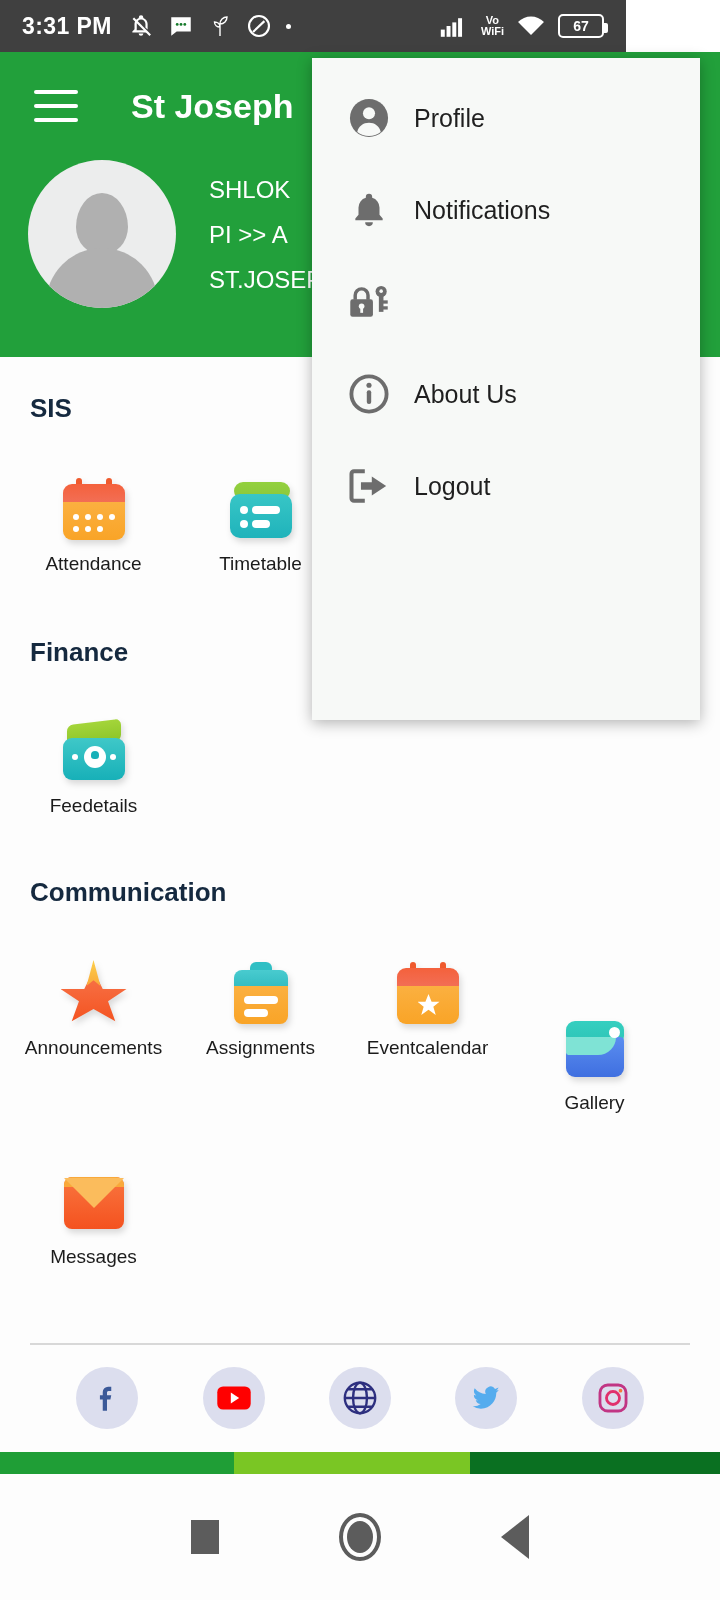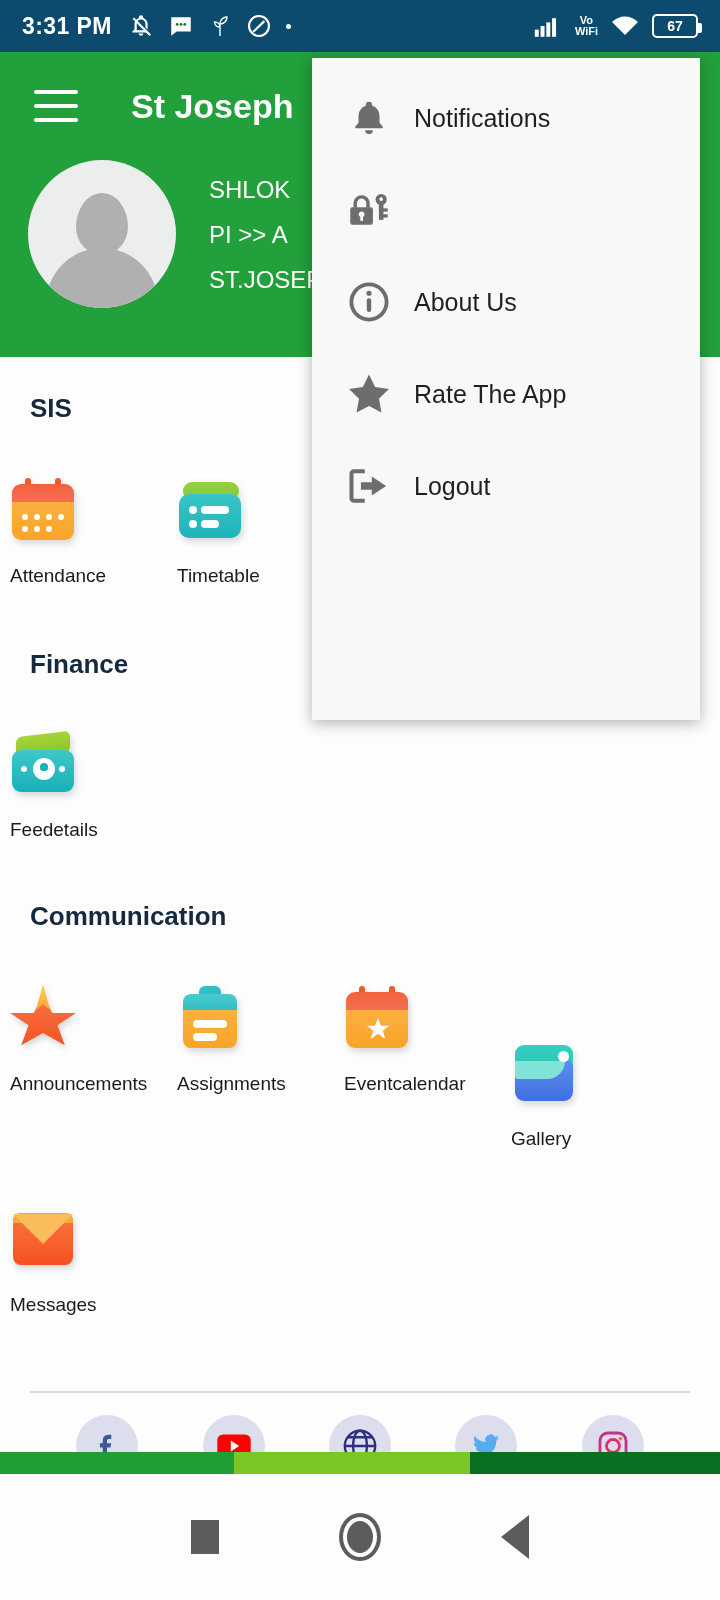--- a/index.html
+++ b/index.html
@@ -6,22 +6,22 @@
   html,body { width:720px; height:1600px; }
   body {
     font-family:"Liberation Sans", sans-serif;
     background:#ffffff;
     overflow:hidden;
     position:relative;
   }
 
   
   .statusbar{
-    position:absolute; top:0; left:0; width:720px; height:52px;
-    background:#0c4a6e; display:flex; align-items:center;
+    position:absolute; top:0; left:0; width:626px; height:52px;
+    background:#404040; display:flex; align-items:center;
     padding:0 22px; color:#ffffff;
   }
   .sb-time{ font-size:23px; font-weight:bold; letter-spacing:.4px; margin-right:16px; }
   .sb-left-icons{ display:flex; align-items:center; gap:14px; flex:1; }
   .sb-right-icons{ display:flex; align-items:center; gap:12px; }
   .sb-ico{ display:block; }
   .vowifi{ font-size:11px; line-height:11px; font-weight:bold; text-align:center; }
   .battery{
     border:2px solid #ffffff; border-radius:5px; width:46px; height:24px;
     display:flex; align-items:center; justify-content:center;
@@ -66,23 +66,22 @@
   .content{
     position:absolute; top:357px; left:0; width:720px; height:1095px;
     background:#fdfdfd;
   }
   .section-title{
     font-size:26px; font-weight:bold; color:#15293f;
     padding-left:30px;
   }
   .grid{ display:flex; flex-wrap:wrap; padding:0 0 0 10px; }
   .tile{
-    width:167px; display:flex; flex-direction:column; 
+    width:167px; display:flex; flex-direction:column; align-items:center;
     cursor:pointer;
-    gap:12px;
   }
   .tile-icon{ width:66px; height:64px; position:relative; filter:drop-shadow(2px 4px 3px rgba(0,0,0,.14)); }
   .tile-label{ font-size:19px; color:#1b1b1b; margin-top:13px; white-space:nowrap; }
 
   
   .ic{ position:absolute; }
   
   .cal-top{ left:2px; top:8px; width:62px; height:22px; background:linear-gradient(#f4613c,#f2715a); border-radius:9px 9px 0 0; }
   .cal-body{ left:2px; top:26px; width:62px; height:38px; background:linear-gradient(#fbb040,#f9a427); border-radius:0 0 9px 9px; }
   .cal-ring{ width:6px;height:12px;background:#ef5a2d;border-radius:3px; top:2px; }
@@ -379,20 +378,30 @@
   <div class="nav-square"></div>
   <div class="nav-circle">
       <i></i>
     </div>
   <div class="nav-back"></div>
 </div>
 
 <div class="menu">
 
 
+  <div class="menu-item">
+    <div class="menu-icon">
+      <svg width="44" height="44" viewBox="0 0 24 24">
+        <circle cx="12" cy="12" r="10.4" fill="#6d6d6d"></circle>
+        <circle cx="12" cy="9.4" r="3.3" fill="#f7f9f7"></circle>
+        <path fill="#f7f9f7" d="M5.6 19.6c.7-3.2 3.3-5 6.4-5s5.7 1.8 6.4 5a10.3 10.3 0 0 1-12.8 0z"></path>
+      </svg>
+    </div>
+    <div class="menu-label">Profile</div>
+  </div>
 
   <div class="menu-item">
     <div class="menu-icon">
       <svg width="40" height="44" viewBox="0 0 24 24">
         <path fill="#6d6d6d" d="M12 2.2a1.9 1.9 0 0 0-1.9 1.9v.6A6 6 0 0 0 5.7 10.5v4.3l-1.9 2.3v1h16.4v-1l-1.9-2.3v-4.3a6 6 0 0 0-4.4-5.8v-.6A1.9 1.9 0 0 0 12 2.2z"></path>
         <path fill="#6d6d6d" d="M9.7 19.4h4.6A2.3 2.3 0 0 1 9.7 19.4z"></path>
       </svg>
     </div>
     <div class="menu-label">Notifications</div>
   </div>
@@ -417,28 +426,20 @@
     <div class="menu-icon">
       <svg width="44" height="44" viewBox="0 0 24 24">
         <circle cx="12" cy="12" r="9.6" fill="none" stroke="#6d6d6d" stroke-width="2.1"></circle>
         <circle cx="12" cy="7.2" r="1.4" fill="#6d6d6d"></circle>
         <rect x="10.8" y="10" width="2.4" height="7.4" rx="1.1" fill="#6d6d6d"></rect>
       </svg>
     </div>
     <div class="menu-label">About Us</div>
   </div>
 
-  <div class="menu-item">
-    <div class="menu-icon">
-      <svg width="48" height="46" viewBox="0 0 24 24">
-        <path fill="#6d6d6d" d="M12 1.8 15.2 8.4 22.4 9.4 17.2 14.5 18.5 21.7 12 18.3 5.5 21.7 6.8 14.5 1.6 9.4 8.8 8.4z"></path>
-      </svg>
-    </div>
-    <div class="menu-label">Rate The App</div>
-  </div>
 
   <div class="menu-item">
     <div class="menu-icon">
       <svg width="46" height="42" viewBox="0 0 26 24">
         <path fill="none" stroke="#6d6d6d" stroke-width="2.3" d="M10.6 3.6H4.4a1.4 1.4 0 0 0-1.4 1.4v14a1.4 1.4 0 0 0 1.4 1.4h6.2"></path>
         <path fill="#6d6d6d" d="M14.6 6.6 22.8 12 14.6 17.4v-3.3H8.4V9.9h6.2z"></path>
       </svg>
     </div>
     <div class="menu-label">Logout</div>
   </div>

